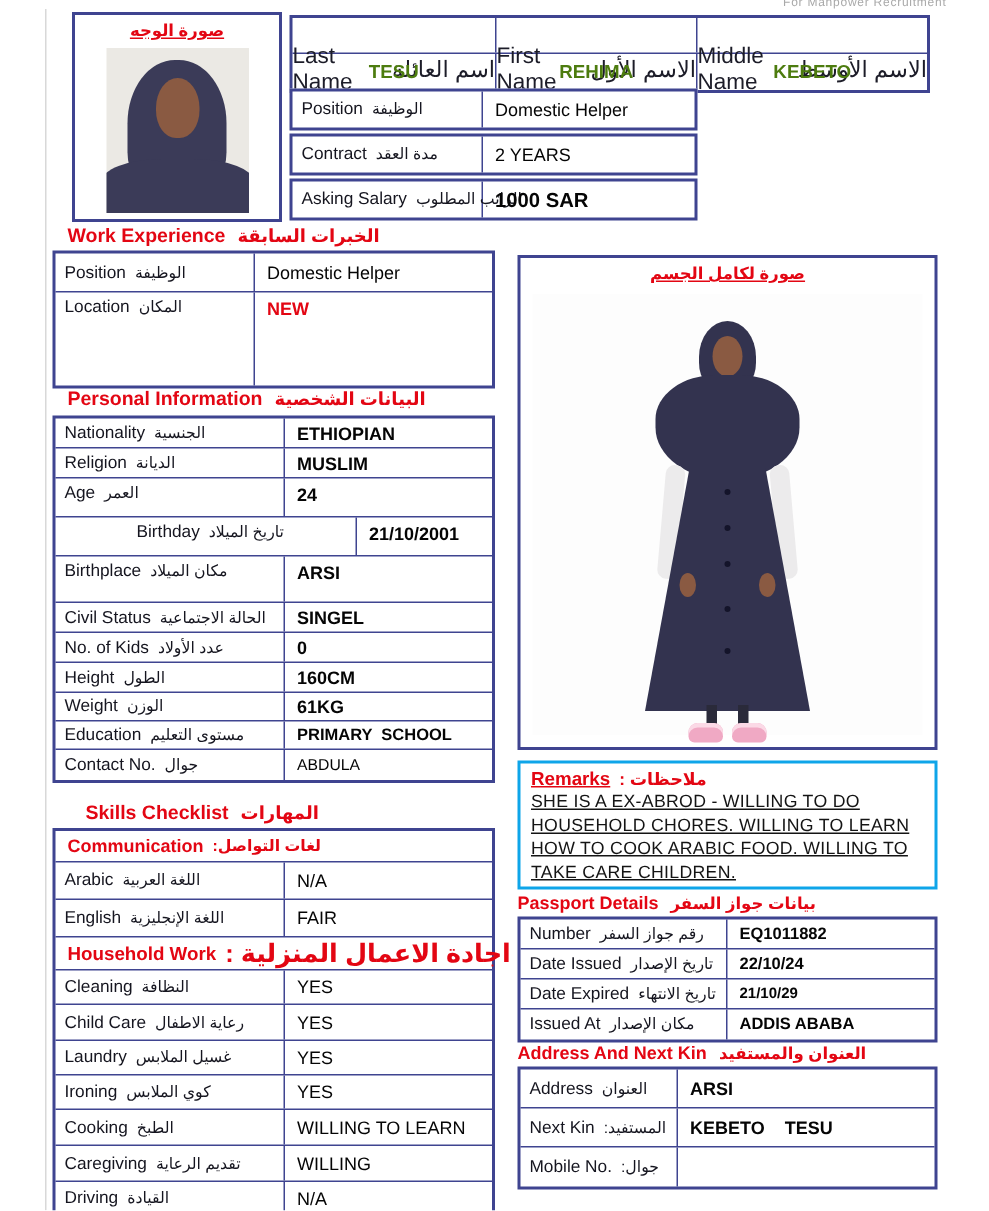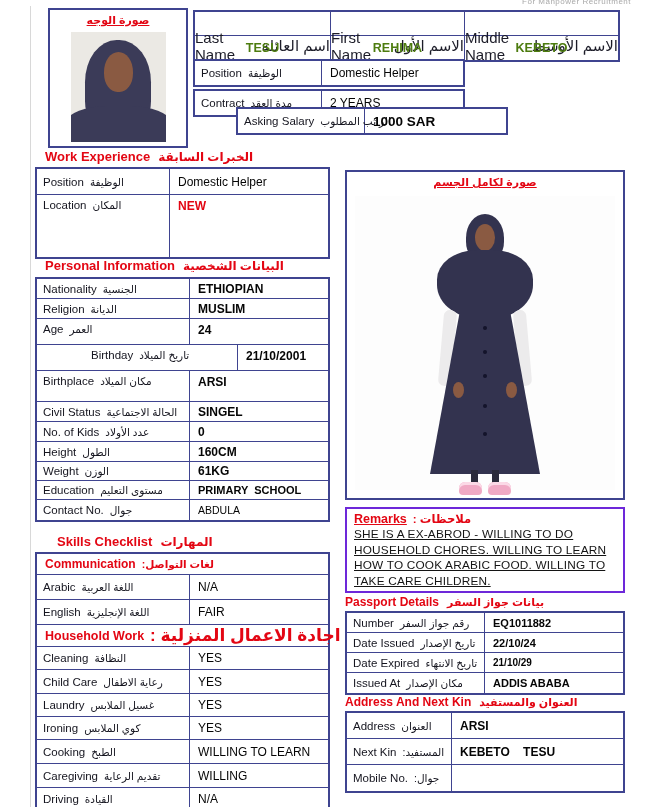--- a/index.html
+++ b/index.html
@@ -59,21 +59,21 @@
   .fb-hand { position:absolute; top:168px; width:11px; height:16px; background:#8a5a42; border-radius:50%; }
   .fb-hand.left { left:38px; } .fb-hand.right { right:38px; }
   .fb-dress { position:absolute; left:15px; top:98px; width:110px; height:162px; background:#33334f; clip-path:polygon(27% 0,73% 0,100% 100%,0 100%); }
   .fb-btn { position:absolute; left:68px; width:4px; height:4px; background:#14142a; border-radius:50%; }
   .fb-leg { position:absolute; top:256px; width:7px; height:16px; background:#2a2a3a; }
   .fb-leg.left { left:56px; } .fb-leg.right { right:56px; }
   .fb-sandal { position:absolute; top:268px; width:23px; height:13px; background:#f0a9c4; border-radius:6px 6px 4px 4px; box-shadow:inset 0 3px 0 #fbd9e6; }
   .fb-sandal.left { left:44px; } .fb-sandal.right { right:44px; }
 
   
-  .remarks-box { position:absolute; left:345px; top:507px; width:280px; height:86px; border:2px solid #6d28d9; padding:3px 7px; background:#fff; }
+  .remarks-box { position:absolute; left:345px; top:507px; width:280px; height:86px; border:2px solid #0ea5e9; padding:3px 7px; background:#fff; }
   .remarks-title { display:flex; gap:6px; align-items:baseline; }
   .remarks-title .h-en { font-size:12.5px; font-weight:bold; color:#e30613; text-decoration:underline; }
   .remarks-title .h-ar { font-size:11.5px; font-weight:bold; color:#e30613; direction:rtl; }
   .remarks-text { margin-top:1px; font-size:11.8px; color:#141414; text-decoration:underline; line-height:1.32; letter-spacing:.2px; }
 </style>
 </head>
 <body>
 
 <div class="page">
   <div class="scan-line"></div>
@@ -121,21 +121,21 @@
   </div>
   <div class="dbox" style="top:89px;">
     <div class="lblcell">
       <span class="en">Contract</span>
       <span class="ar">مدة العقد</span>
     </div>
     <div class="valcell">
         <span class="val val-normal">2 YEARS</span>
       </div>
   </div>
-  <div class="dbox" style="top:107px;margin-left:43px;">
+  <div class="dbox" style="top:119px;">
     <div class="lblcell">
       <span class="en">Asking Salary</span>
       <span class="ar">الراتب المطلوب</span>
     </div>
     <div class="valcell">
         <span class="val" style="font-size:13.5px;">1000 SAR</span>
       </div>
   </div>
 
   <div class="heading" style="left:45px; top:149px;">

